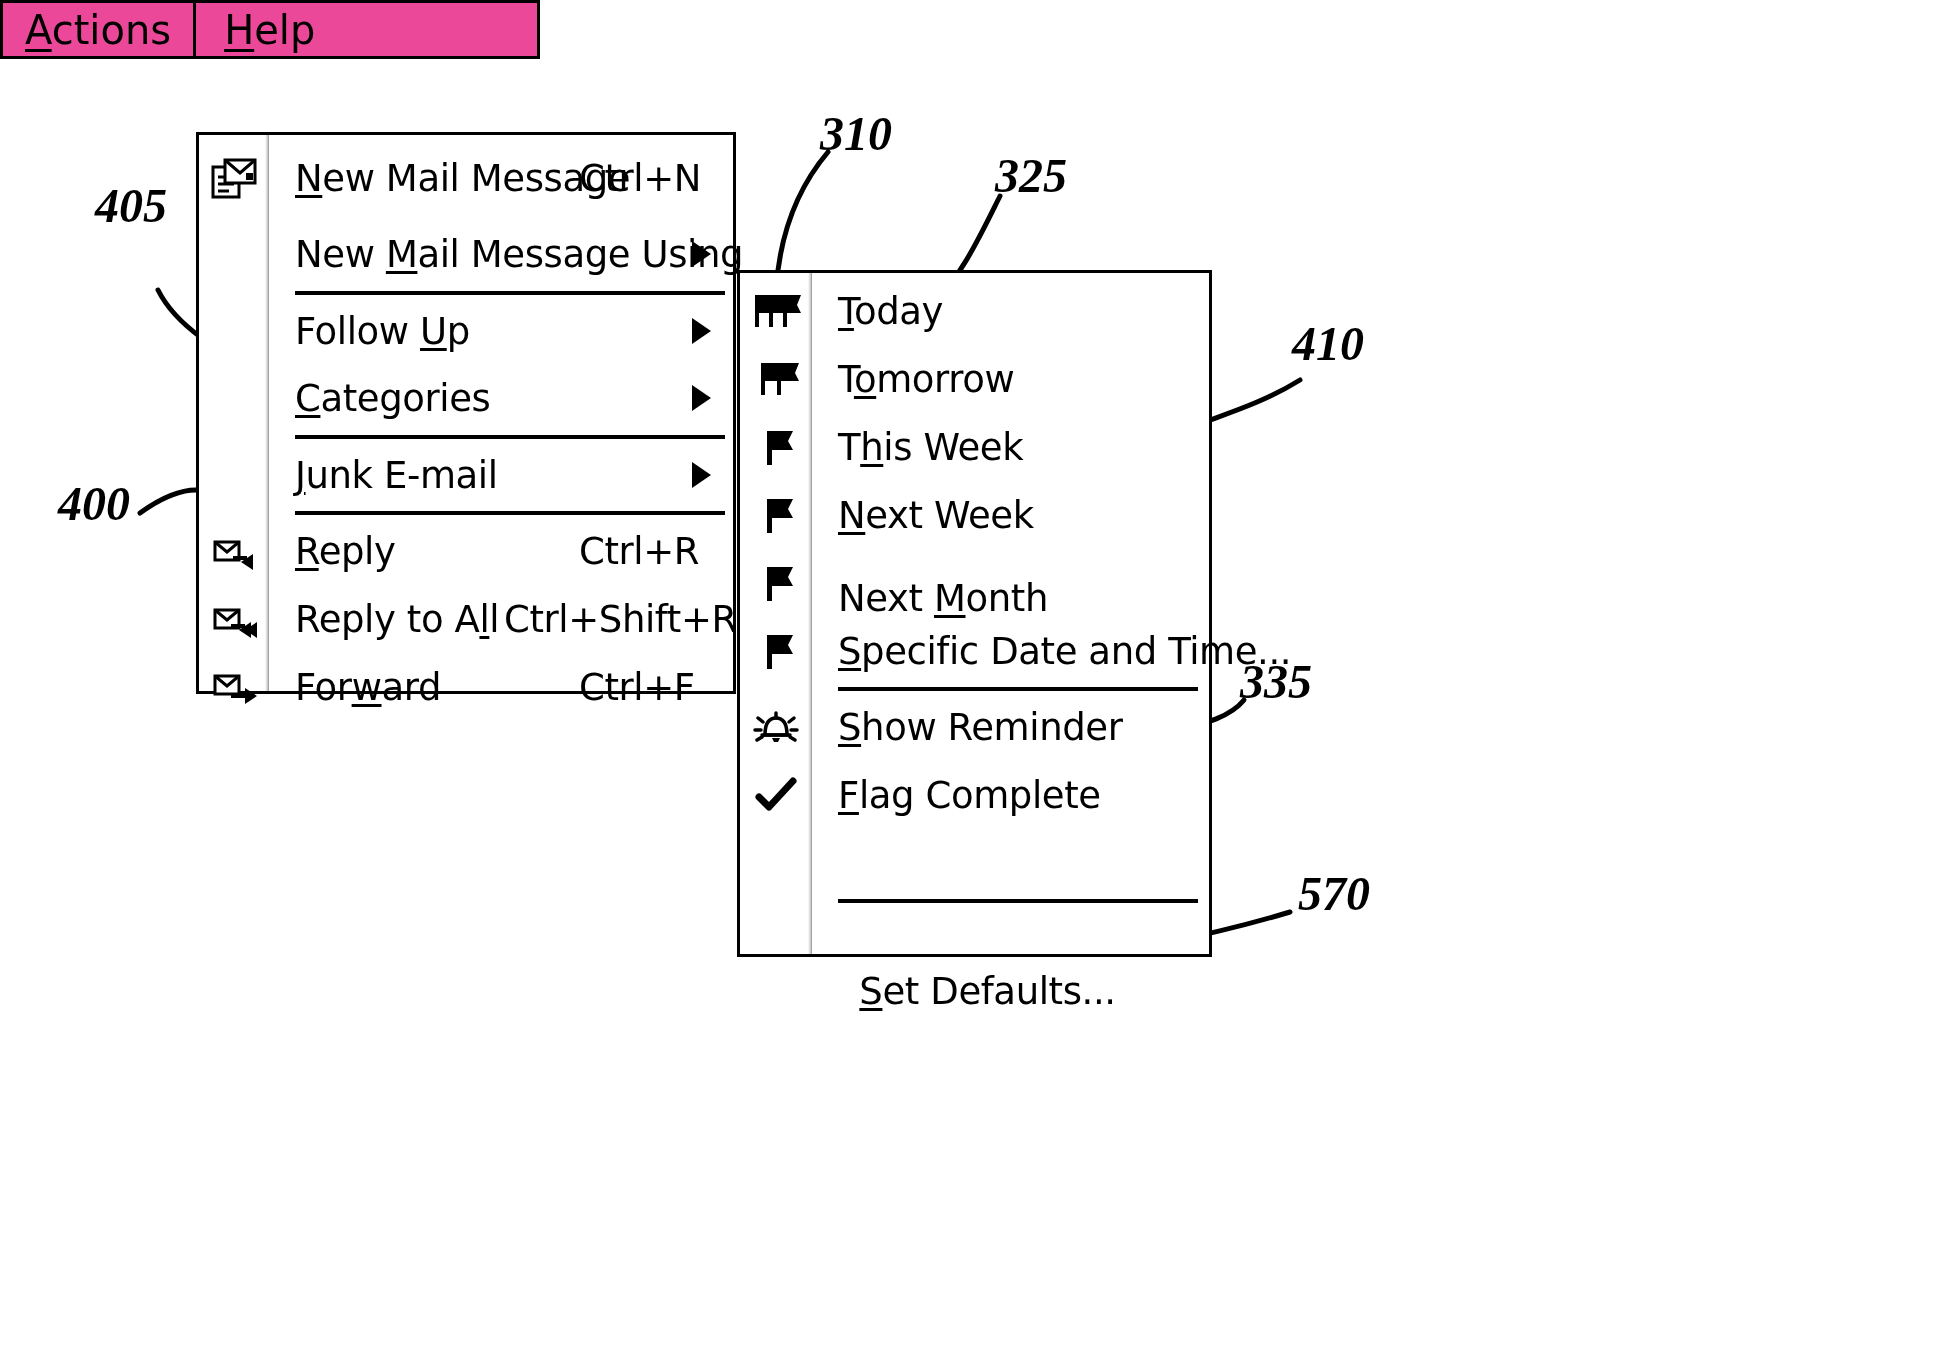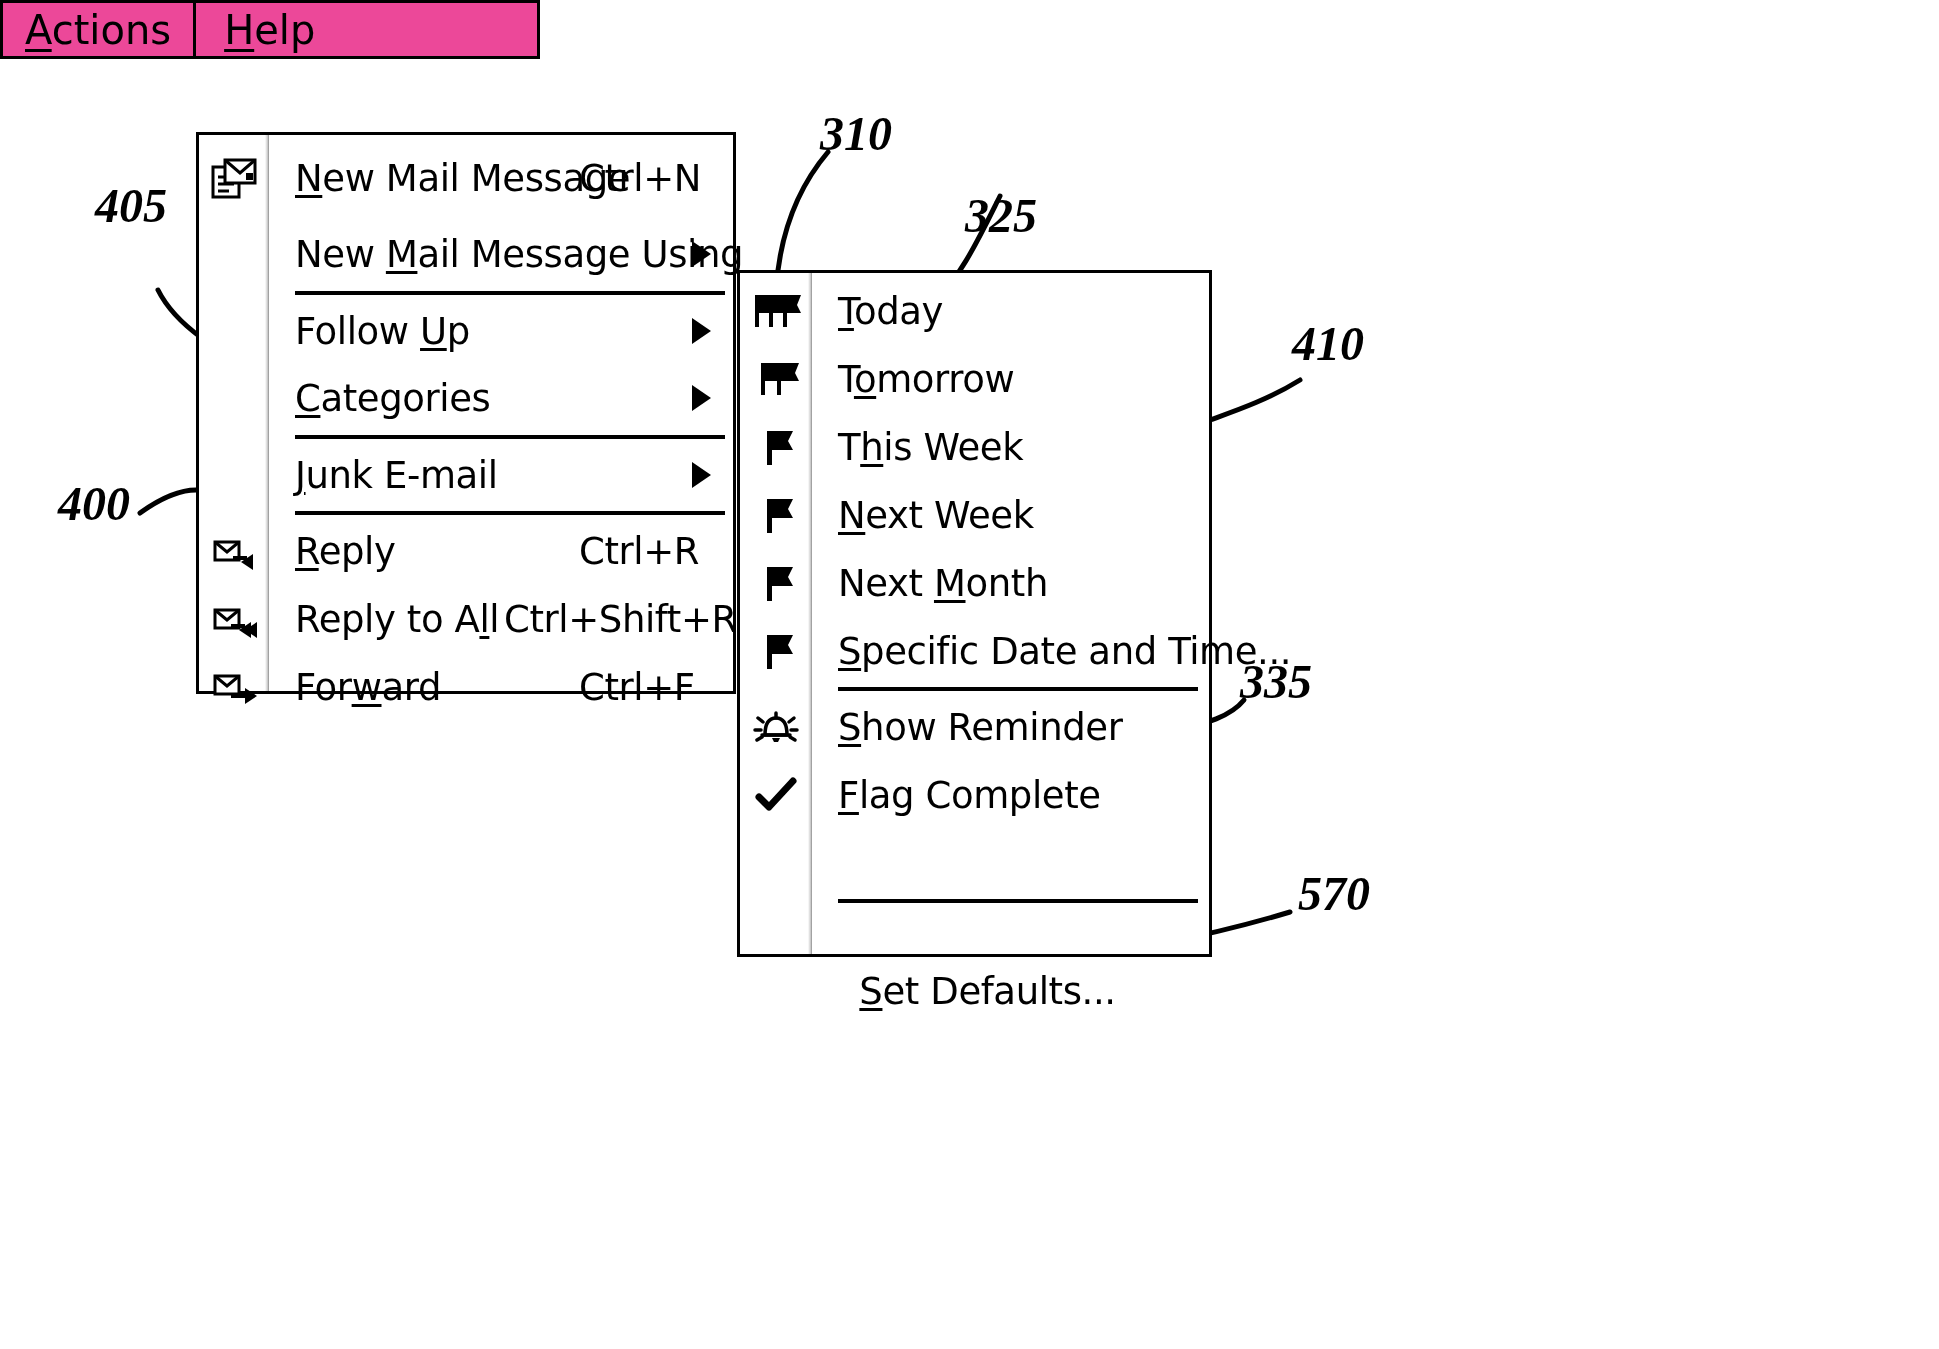--- a/index.html
+++ b/index.html
@@ -379,21 +379,21 @@
       <svg class="ic" width="54" height="44" viewBox="0 0 54 44">
         <g fill="#000">
           <path d="M18 6 L44 6 L39 16 L44 25 L20 25 L23 15 Z"></path>
           <path d="M18 6 L18 40 L23 40 L23 6 Z"></path>
         </g>
       </svg>
     </span>
     <span class="mi-label"><u>N</u>ext Week</span>
   </div>
 
-  <div class="menu-item" style="position:absolute; left:0; top:276px; width:100%; height:68px;">
+  <div class="menu-item" style="position:absolute; left:0; top:276px; width:100%; height:68px;align-items:flex-end;">
     <span class="mi-icon">
       <svg class="ic" width="54" height="44" viewBox="0 0 54 44">
         <g fill="#000">
           <path d="M18 6 L44 6 L39 16 L44 25 L20 25 L23 15 Z"></path>
           <path d="M18 6 L18 40 L23 40 L23 6 Z"></path>
         </g>
       </svg>
     </span>
     <span class="mi-label">Next <u>M</u>onth</span>
   </div>
@@ -449,19 +449,19 @@
     <span class="mi-label"><u>S</u>et Defaults...</span>
   </div>
 </div>
 
 <div class="ref-num" id="ref-405" style="left:95px; top:182px;">405</div>
 
 <div class="ref-num" id="ref-400" style="left:58px; top:480px;">400</div>
 
 <div class="ref-num" id="ref-310" style="left:820px; top:110px;">310</div>
 
-<div class="ref-num" id="ref-325" style="left:965px; top:152px;margin-top:40px;">325</div>
+<div class="ref-num" id="ref-325" style="left:995px; top:152px;">325</div>
 
 <div class="ref-num" id="ref-410" style="left:1292px; top:320px;">410</div>
 
 <div class="ref-num" id="ref-335" style="left:1240px; top:658px;">335</div>
 
 <div class="ref-num" id="ref-360" style="left:1298px; top:870px;">570</div>
 
 </body></html>

